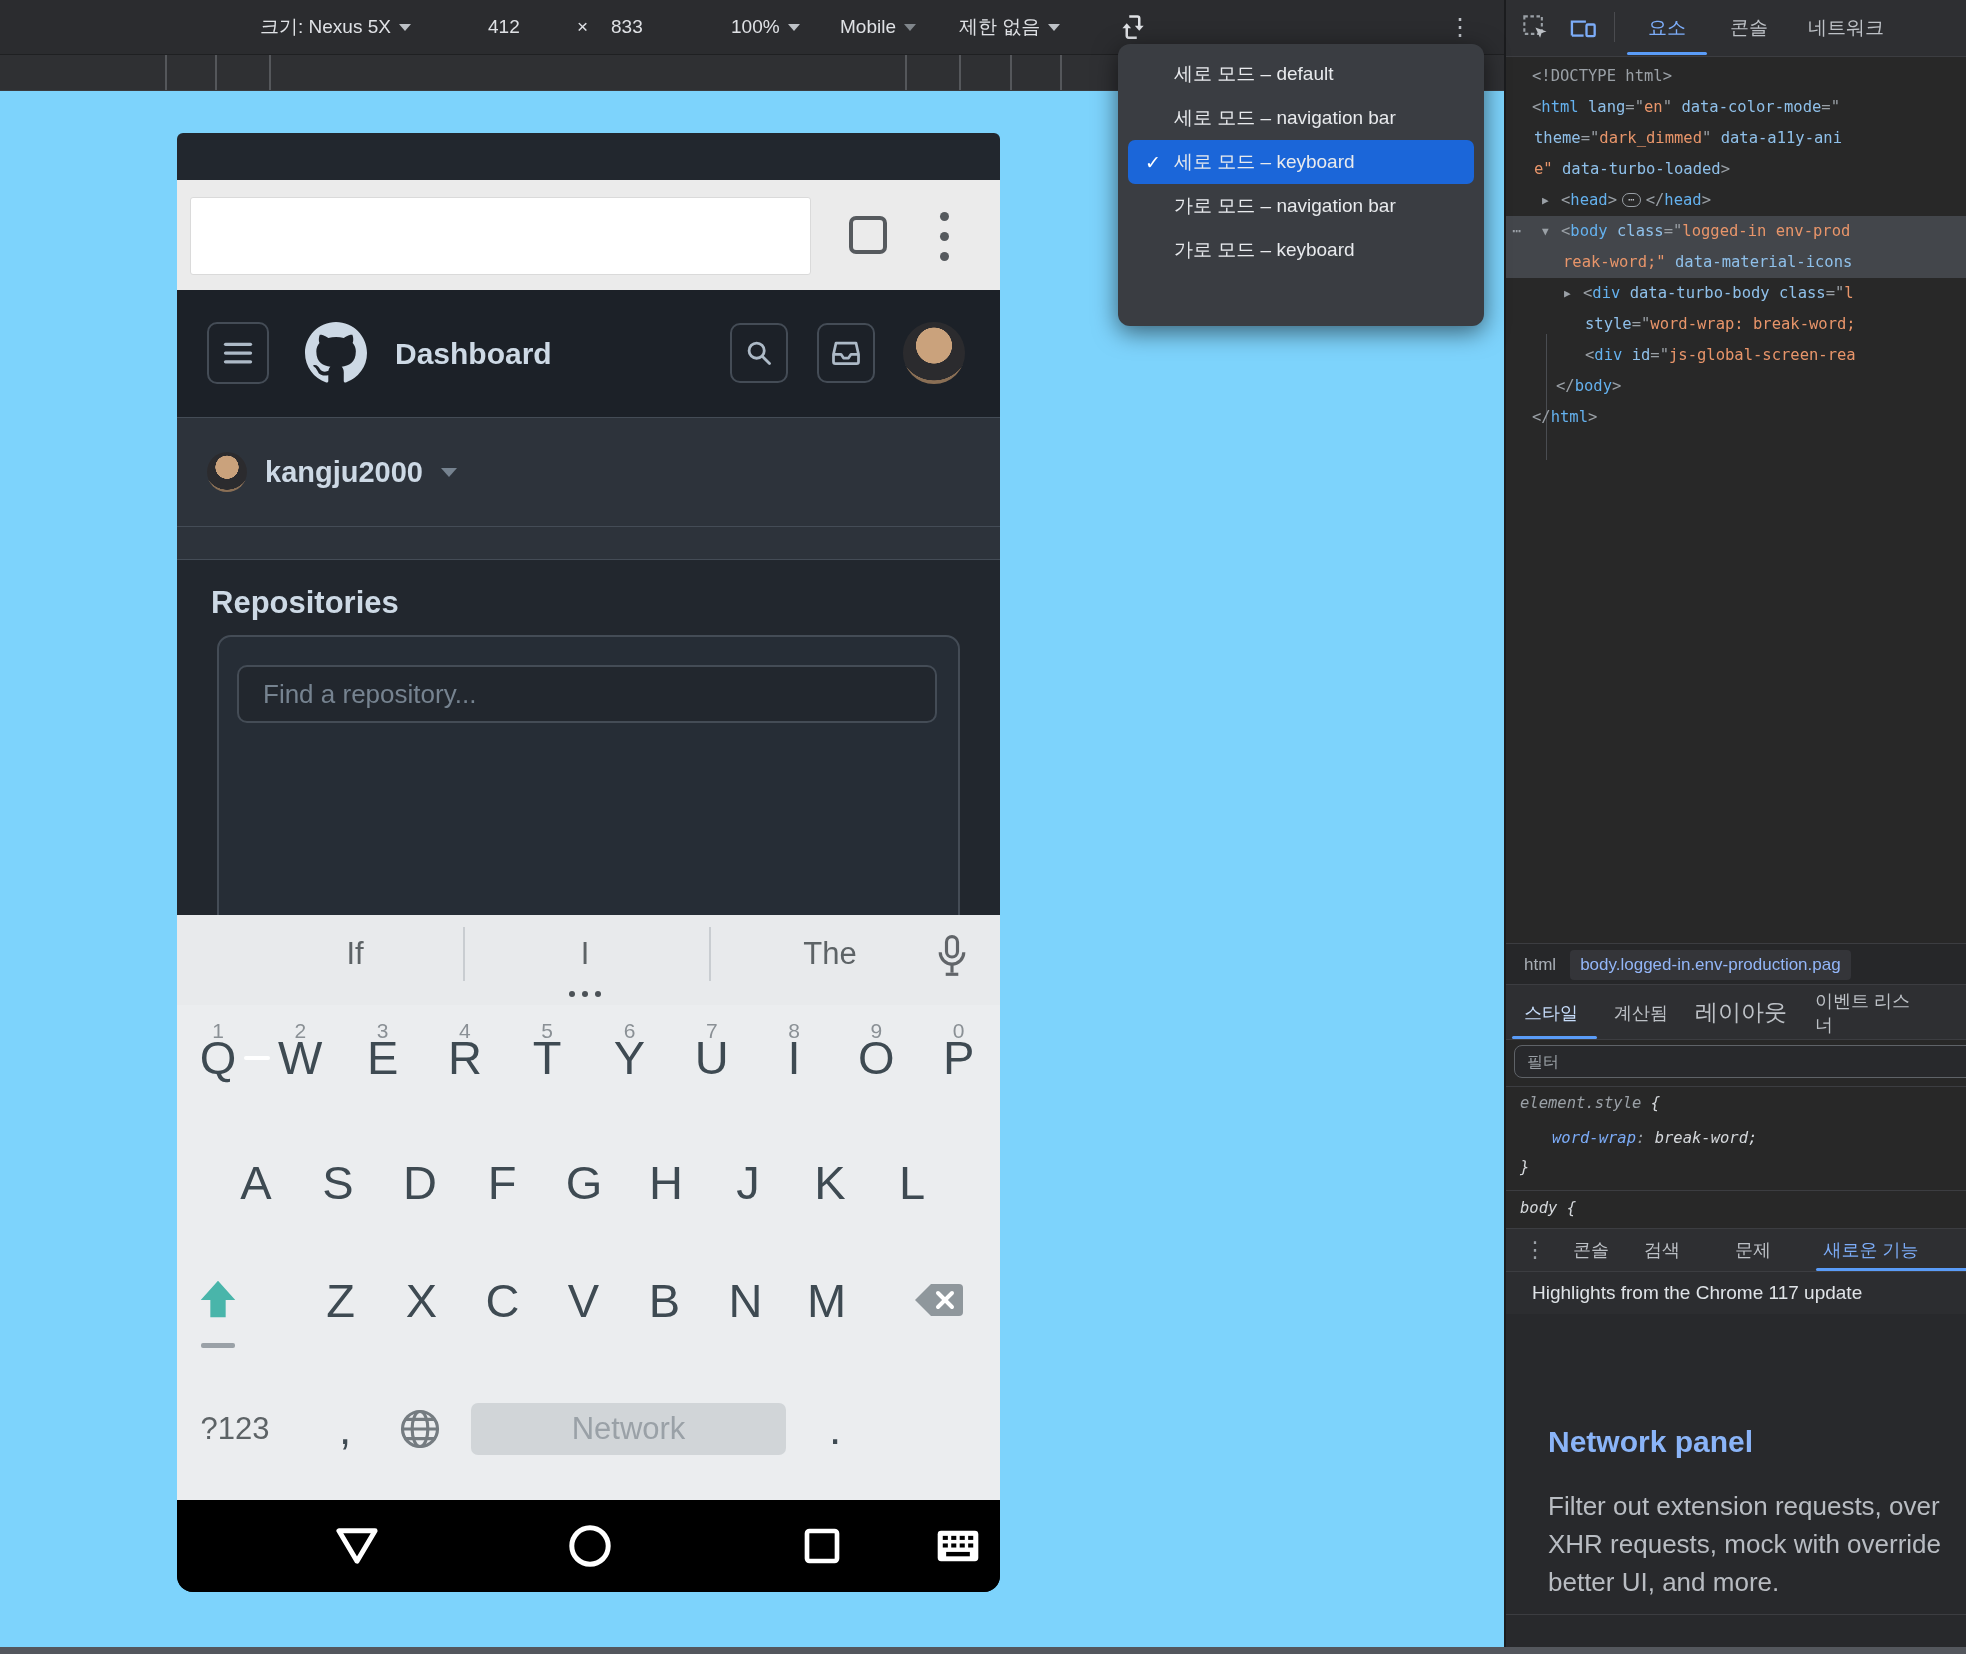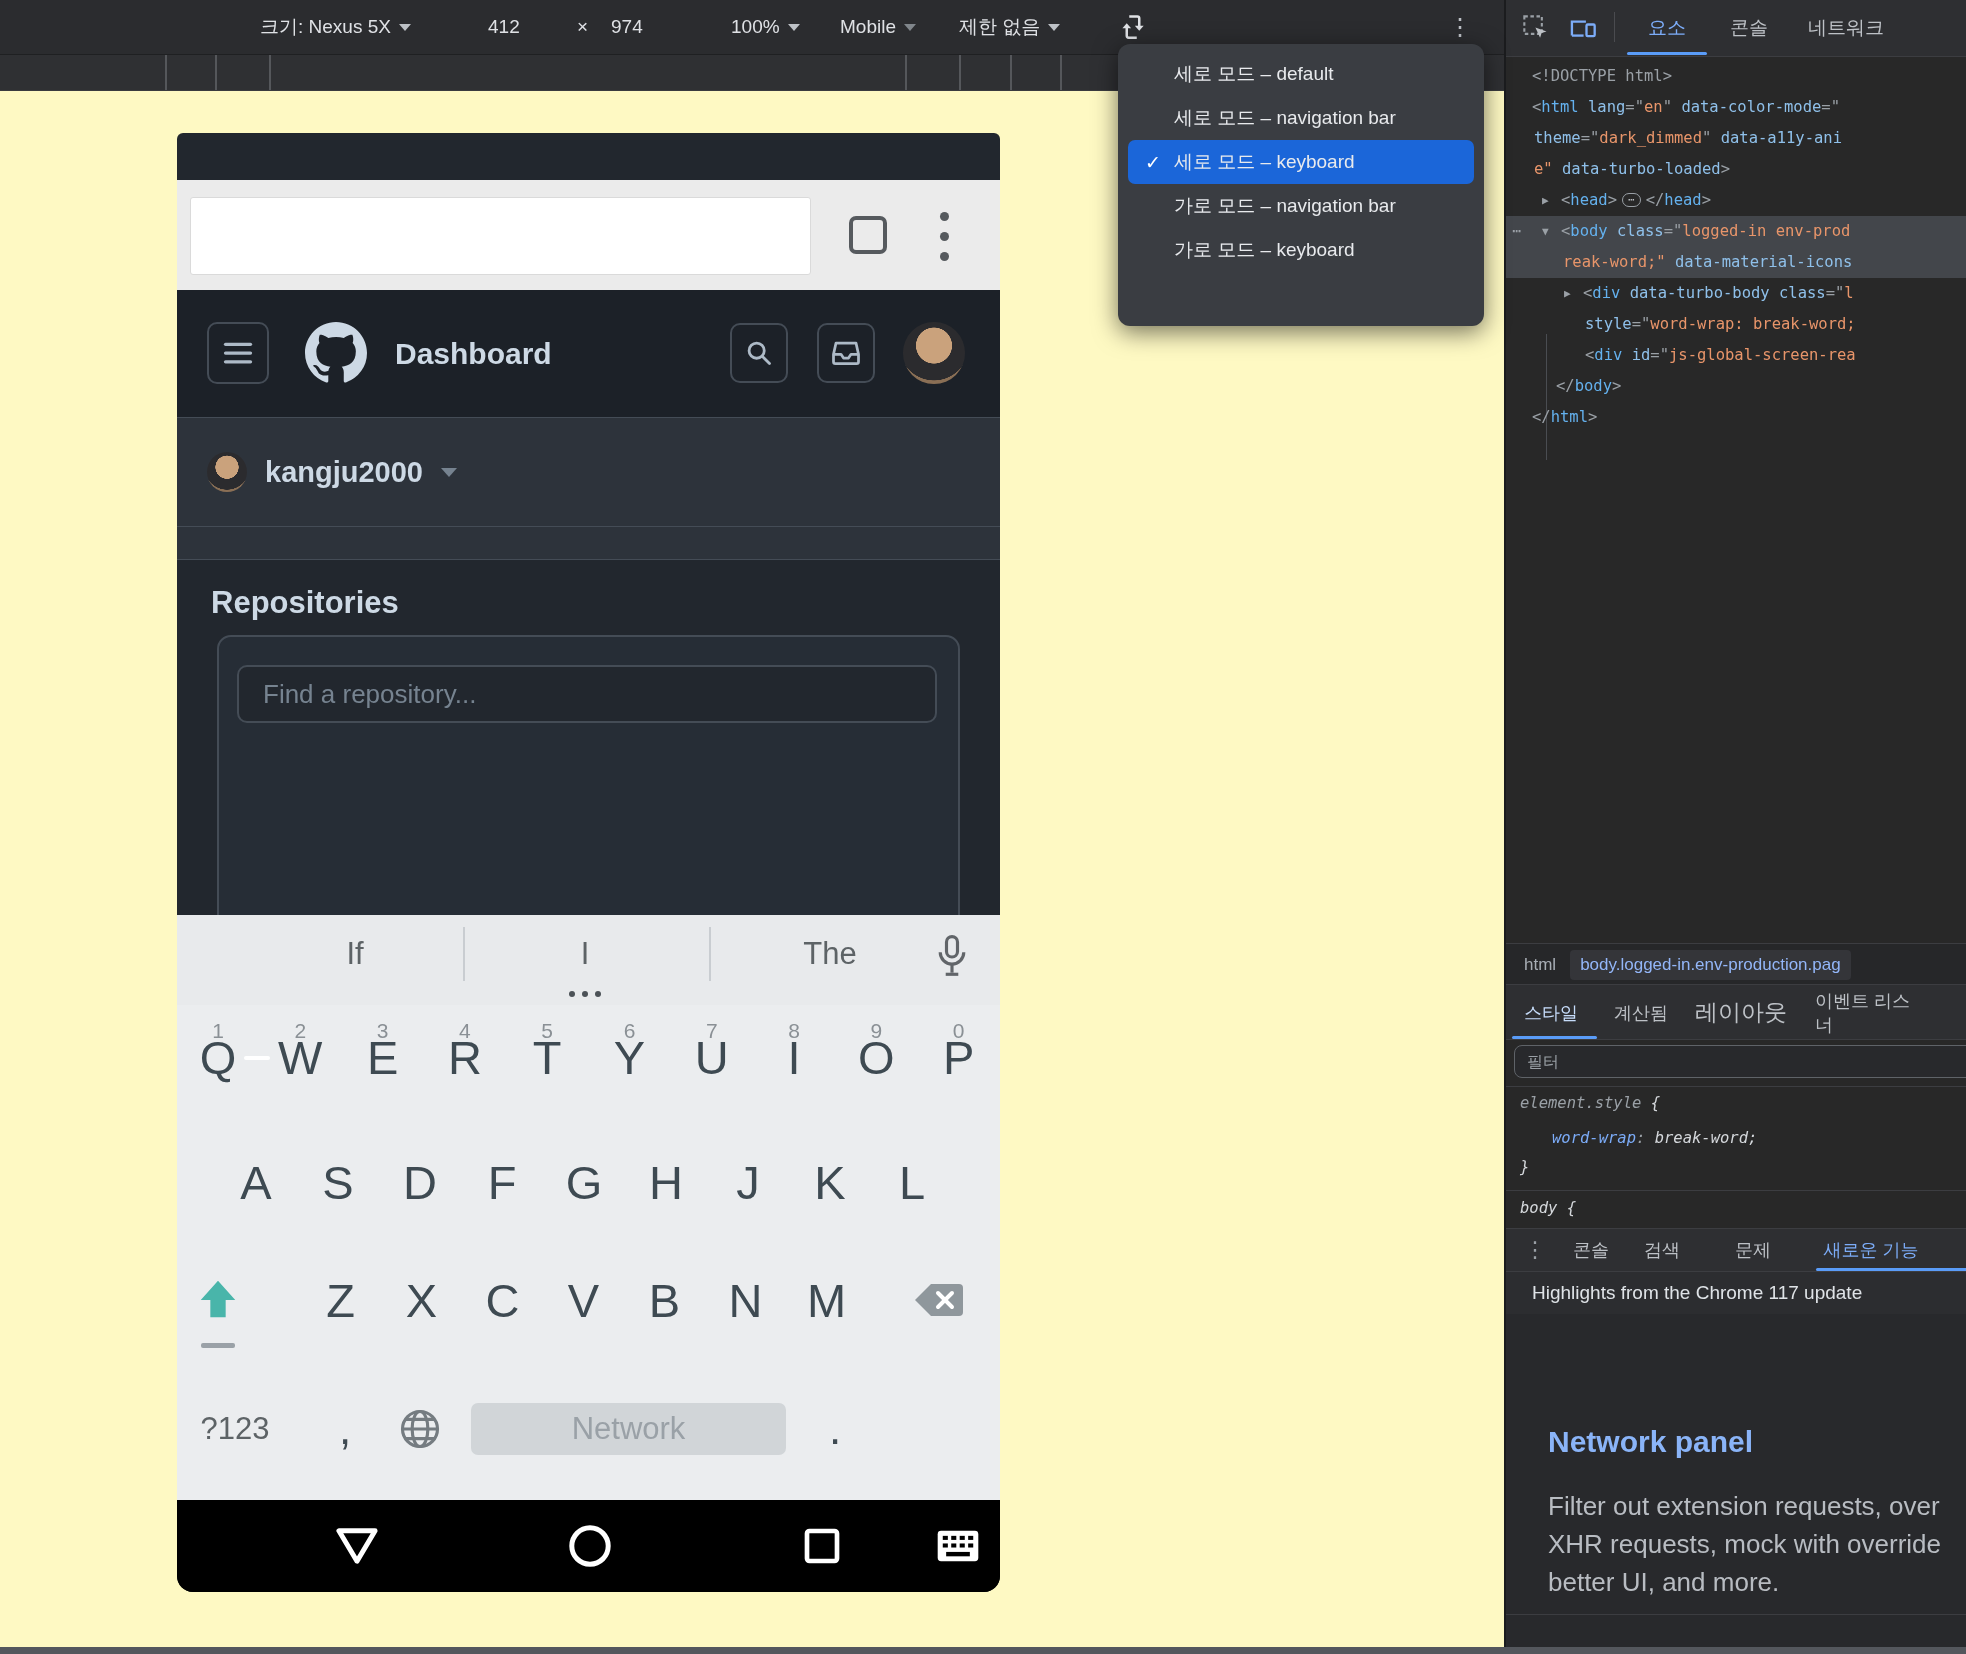--- a/index.html
+++ b/index.html
@@ -1,16 +1,16 @@
 <!DOCTYPE html>
 <html><head>
 <meta charset="utf-8">
 <style>
   html,body{margin:0;padding:0;background:#242528;font-family:"Liberation Sans","DejaVu Sans",sans-serif;}
-  #stage{position:relative;width:1966px;height:1654px;overflow:hidden;background:#fef9c3;}
+  #stage{position:relative;width:1966px;height:1654px;overflow:hidden;background:#7dd3fc;}
   .abs{position:absolute;}
   .mono{font-family:"DejaVu Sans Mono","Liberation Mono",monospace;}
 
   
   #device-toolbar{left:0;top:0;width:1504px;height:54px;background:#2b2c2f;border-bottom:1px solid #1f2022;}
   #device-toolbar .tb{position:absolute;top:0;height:54px;display:flex;align-items:center;gap:8px;color:#dfe1e5;font-size:19px;white-space:nowrap;}
   .dim{color:#9aa0a6;}
   .dimmer{color:#80868b;}
   .caret-down{width:0;height:0;border-left:6px solid transparent;border-right:6px solid transparent;border-top:7px solid #bdc1c6;display:inline-block;}
   #ruler{left:0;top:55px;width:1504px;height:35px;background:#2f3033;border-bottom:1px solid #3a3b3f;}
@@ -132,21 +132,21 @@
       <span>크기: Nexus 5X</span>
       <span class="caret-down"></span>
     </div>
     <div class="tb dim" style="left:488px;">
         <span>412</span>
       </div>
     <div class="tb dim" style="left:577px;">
         <span>×</span>
       </div>
     <div class="tb dim" style="left:611px;">
-        <span>974</span>
+        <span>833</span>
       </div>
     <div class="tb" style="left:731px;">
       <span>100%</span>
       <span class="caret-down"></span>
     </div>
     <div class="tb dimmer" style="left:840px;">
       <span>Mobile</span>
       <span class="caret-down" style="border-top-color:#80868b;"></span>
     </div>
     <div class="tb" style="left:959px;">

